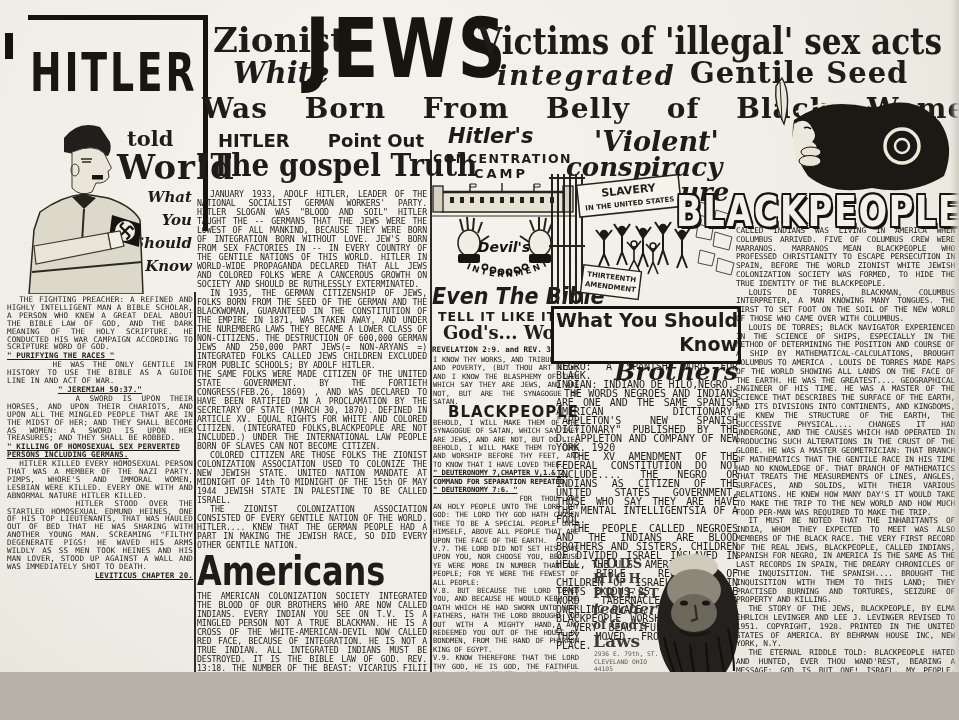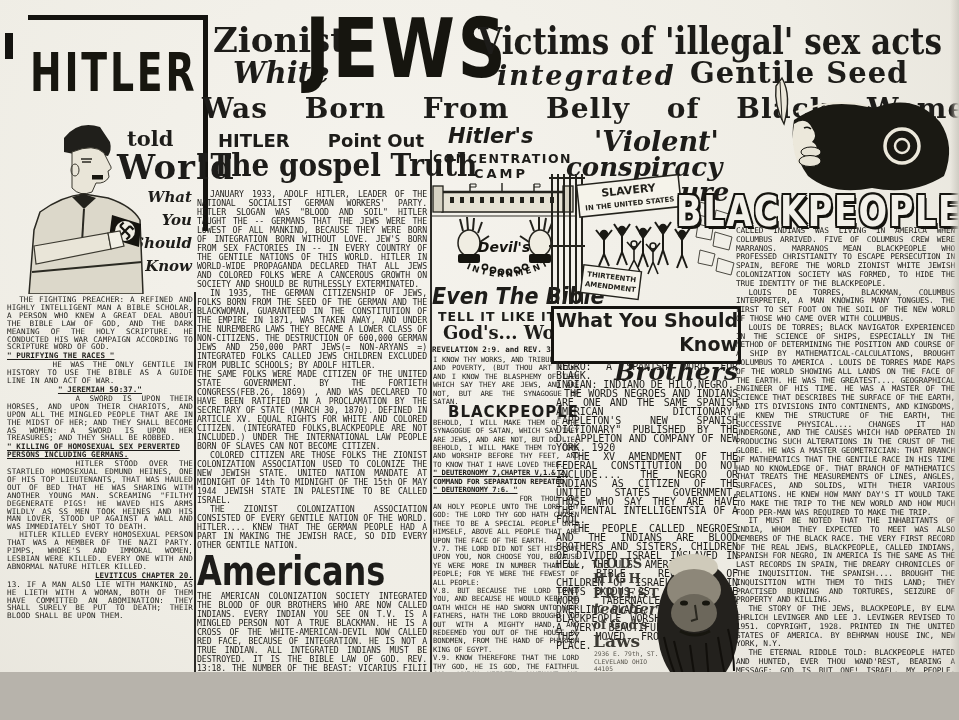--- a/index.html
+++ b/index.html
@@ -94,24 +94,23 @@
     <p class="body">THE AMERICAN COLONIZATION SOCIETY INTEGRATED THE BLOOD OF OUR BROTHERS WHO ARE NOW CALLED INDIANS. EVERY INDIAN YOU SEE ON T.V. IS A MINGLED PERSON NOT A TRUE BLACKMAN. HE IS A CROSS OF THE WHITE-AMERICAN-DEVIL NOW CALLED RED FACE, BECAUSE OF INTEGRATION. HE IS NOT A TRUE INDIAN. ALL INTEGRATED INDIANS MUST BE DESTROYED. IT IS THE BIBLE LAW OF GOD. REV. 13:18. THE NUMBER OF THE BEAST: VICARIUS FILII DEI. V=5 I=1 C=100 A=0 R=0 I=1 U=5 S=0 F=0 I=1 L=50 I=1 I=1 D=500 E=0 I=1. ADD UP THE NAME. VICARIUS FILII DEI IT ADD UP TO 666. RECORDED IN THE HOLY BIBLE. THE POPE OF ROME, THE SO-CALLED WHITEMAN IS THE DEVIL, SPOKEN OF IN REVELATION 19:20. THE BEAST, AND THOSE WHO WORSHIPPED HIS IMAGE, OR CROSSED WITH HIS BLOOD, WERE CAST ALIVE INTO A LAKE OF FIRE BURNING WITH BRIMSTONE.</p>
   </div>
 
   <div class="abs col-left">
     <p class="body ind">THE FIGHTING PREACHER: A REFINED AND HIGHLY INTELLIGENT MAN A BIBLE SCHOLAR, A PERSON WHO KNEW A GREAT DEAL ABOUT THE BIBLE LAW OF GOD, AND THE DARK MEANING OF THE HOLY SCRIPTURE. HE CONDUCTED HIS WAR CAMPAIGN ACCORDING TO SCRIPTURE WORD OF GOD.</p>
     <div class="h-und">" PURIFYING THE RACES "</div>
     <p class="body" style="text-indent:6em;">HE WAS THE ONLY GENTILE IN HISTORY TO USE THE BIBLE AS A GUIDE LINE IN AND ACT OF WAR.</p>
     <div class="h-und" style="text-align:center;">" JEREMIAH 50:37."</div>
     <p class="body" style="text-indent:9em;">A SWORD IS UPON THEIR HORSES, AND UPON THEIR CHARIOTS, AND UPON ALL THE MINGLED PEOPLE THAT ARE IN THE MIDST OF HER; AND THEY SHALL BECOME AS WOMEN: A SWORD IS UPON HER TREASURES; AND THEY SHALL BE ROBBED.</p>
     <div class="h-und">" KILLING OF HOMOSEXUAL SEX PERVERTED PERSONS INCLUDING GERMANS.</div>
+    <p class="body ind">HITLER KILLED EVERY HOMOSEXUAL PERSON THAT WAS A MEMBER OF THE NAZI PARTY. PIMPS, WHORE'S AND IMMORAL WOMEN, LESBIAN WERE KILLED. EVERY ONE WITH AND ABNORMAL NATURE HITLER KILLED.</p>
     <p class="body" style="text-indent:9em;">HITLER STOOD OVER THE STARTLED HOMOSEXUAL EDMUND HEINES, ONE OF HIS TOP LIEUTENANTS, THAT WAS HAULED OUT OF BED THAT HE WAS SHARING WITH ANOTHER YOUNG MAN. SCREAMING "FILTHY DEGENERATE PIGS! HE WAVED HIS ARMS WILDLY AS SS MEN TOOK HEINES AND HIS MAN LOVER, STOOD UP AGAINST A WALL AND WAS IMMEDIATELY SHOT TO DEATH.</p>
-    <p class="body ind">HITLER KILLED EVERY HOMOSEXUAL PERSON THAT WAS A MEMBER OF THE NAZI PARTY. PIMPS, WHORE'S AND IMMORAL WOMEN, LESBIAN WERE KILLED. EVERY ONE WITH AND ABNORMAL NATURE HITLER KILLED.</p>
     <div class="h-und" style="text-align:right;">LEVITICUS CHAPTER 20.</div>
-    <p class="body">13. IF A MAN ALSO LIE WITH MANKIND, AS HE LIETH WITH A WOMAN, BOTH OF THEM HAVE COMMITTED AN ABOMINATION: THEY SHALL SURELY BE PUT TO DEATH; THEIR BLOOD SHALL BE UPON THEM.</p>
   </div>
 
   <div class="abs sans b i" style="left:448px;top:124px;font-size:21px;">Hitler's</div>
   <div class="abs sans b" style="left:433px;top:151px;font-size:12.5px;letter-spacing:1.5px;">CONCENTRATION</div>
   <div class="abs sans b" style="left:474px;top:166px;font-size:13px;letter-spacing:3px;">CAMP</div>
 
   <svg class="abs" style="left:430px;top:183px;" width="146" height="37" viewBox="0 0 146 37">
     <line x1="0" y1="33" x2="146" y2="33" stroke="#33312a" stroke-width="1.2"></line>
     <rect x="12" y="9" width="122" height="20" fill="#e6e2d4" stroke="#23221c" stroke-width="1.5"></rect>
     <line x1="10" y1="9" x2="136" y2="9" stroke="#23221c" stroke-width="2.5"></line>

